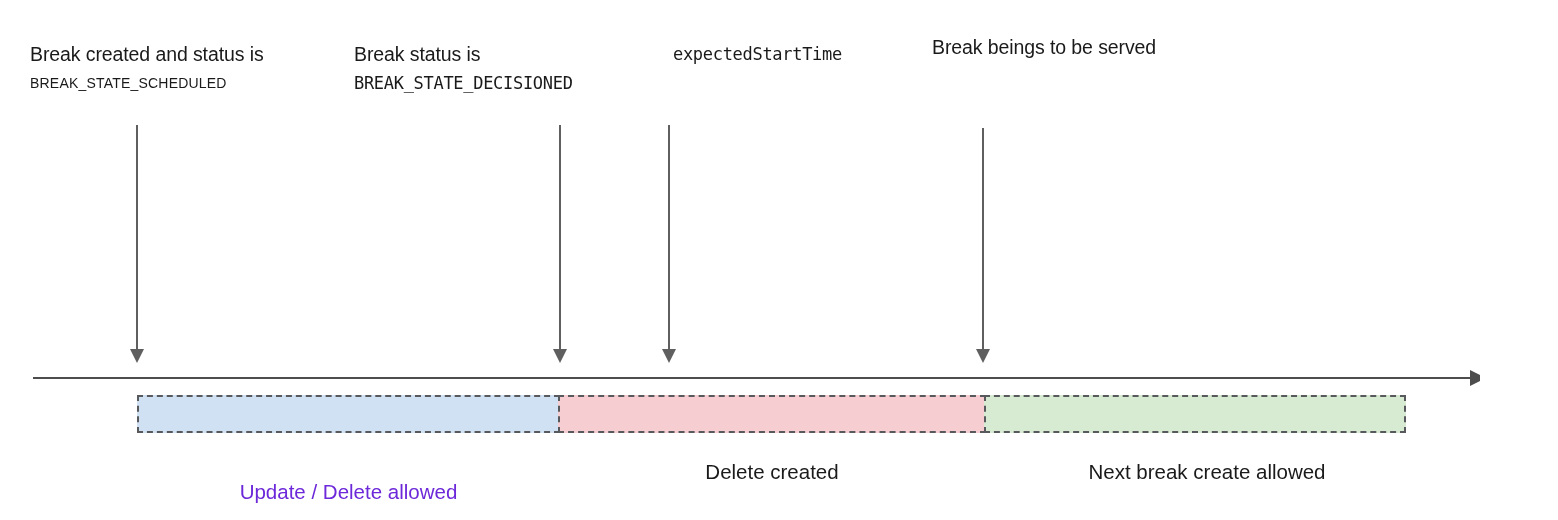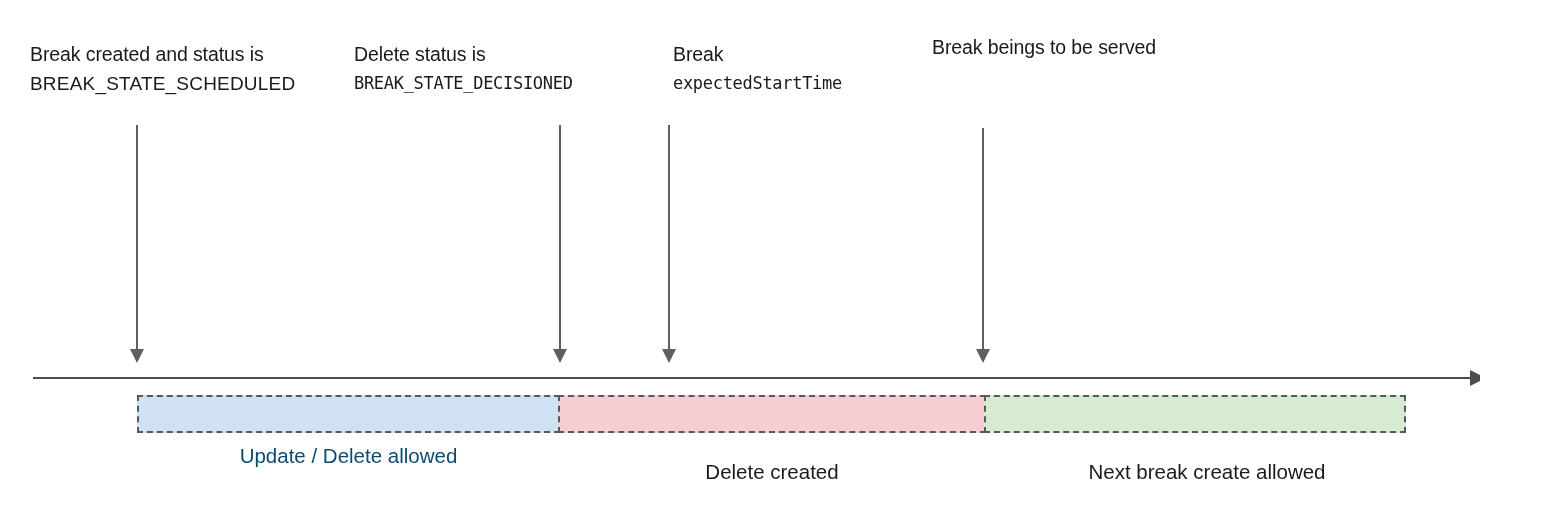--- a/index.html
+++ b/index.html
@@ -35,21 +35,21 @@
   }
   .annotation .code {
     display: block;
     font-family: "DejaVu Sans Mono", "Liberation Mono", monospace;
     font-size: 17px;
     letter-spacing: -0.3px;
   }
   .annotation .code-sans {
     display: block;
     font-family: "Liberation Sans", sans-serif;
-    font-size: 19px;
+    font-size: 14px;
     letter-spacing: 0.2px;
   }
 
   
   .v-arrow {
     position: absolute;
     width: 16px;
   }
   .v-arrow .shaft {
     position: absolute;
@@ -112,25 +112,24 @@
 <body>
 
 <div id="diagram">
 
   <div id="annotations">
       <div class="annotation" style="left: 30px; top: 40px; color: rgb(26, 26, 26);">
         <span class="plain">Break created and status is</span>
         <span class="code-sans">BREAK_STATE_SCHEDULED</span>
       </div>
       <div class="annotation" style="left: 354px; top: 40px; color: rgb(26, 26, 26);">
-        <span class="plain">Delete status is</span>
+        <span class="plain">Break status is</span>
         <span class="code">BREAK_STATE_DECISIONED</span>
       </div>
       <div class="annotation" style="left: 673px; top: 40px; color: rgb(26, 26, 26);">
-        <span class="plain">Break</span>
         <span class="code">expectedStartTime</span>
       </div>
       <div class="annotation" style="left: 932px; top: 33px; color: rgb(26, 26, 26);">
         <span class="plain">Break beings to be served</span>
       </div>
     </div>
 
   <div id="event-arrows">
       <div class="v-arrow" style="left: 129px; top: 125px; height: 237px;">
         <div class="shaft" style="height: 224px; background: rgb(95, 95, 95);"></div>
@@ -154,18 +153,18 @@
   <div id="axis-head" style="left: 1470px; top: 370px; border-left-color: rgb(77, 77, 77);"></div>
   <div id="axis-label" style="left: 1500px; top: 363px; color: rgb(26, 26, 26);">time</div>
 
   <div id="phase-bars">
       <div class="phase-bar" style="left: 137px; top: 395px; width: 423px; height: 38px; background: rgb(207, 225, 243); border-color: rgb(87, 89, 92);"></div>
       <div class="phase-bar" style="left: 558px; top: 395px; width: 428px; height: 38px; background: rgb(246, 205, 209); border-color: rgb(87, 89, 92);"></div>
       <div class="phase-bar" style="left: 984px; top: 395px; width: 422px; height: 38px; background: rgb(215, 235, 210); border-color: rgb(87, 89, 92);"></div>
     </div>
 
   <div id="phase-captions">
-      <div class="caption" style="left: 348.5px; top: 444px; color: #0c4a6e;">Update / Delete allowed</div>
+      <div class="caption" style="left: 348.5px; top: 480px; color: #6d28d9;">Update / Delete allowed</div>
       <div class="caption" style="left: 772px; top: 460px; color: rgb(26, 26, 26);">Delete created</div>
       <div class="caption" style="left: 1195px; top: 460px; color: rgb(26, 26, 26); margin-left: 12px;">Next break create allowed</div>
     </div>
 
 </div>
 
 </body></html>

